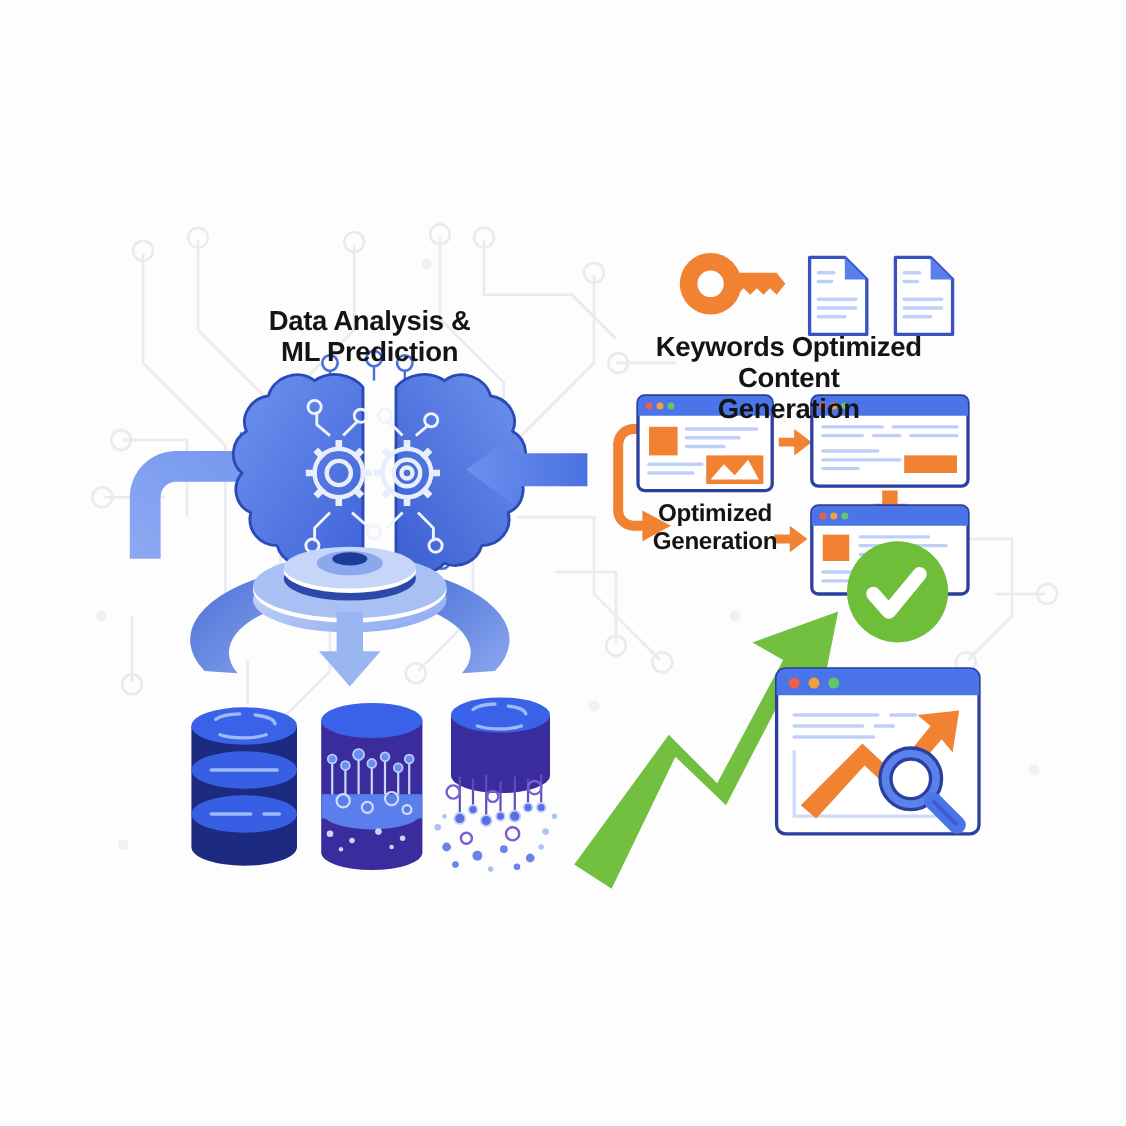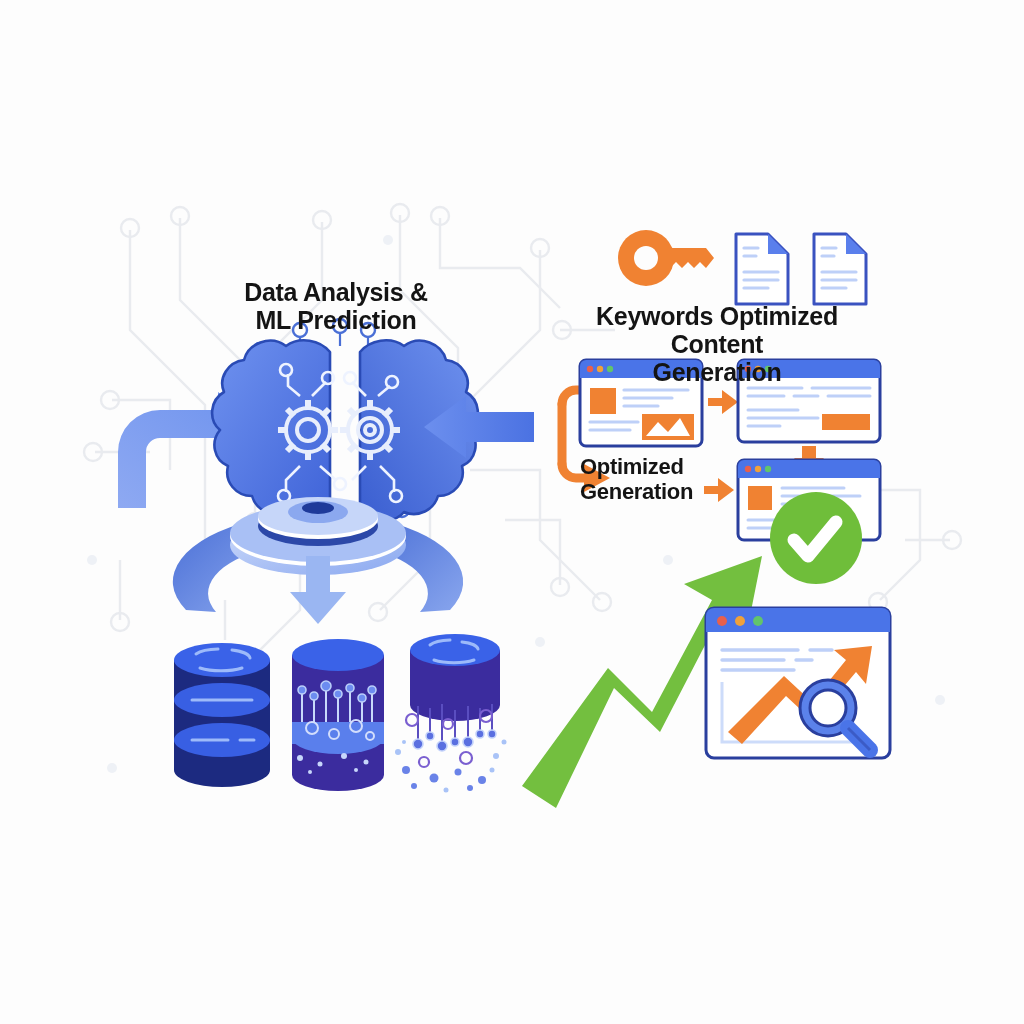--- a/index.html
+++ b/index.html
@@ -13,21 +13,21 @@
   .label {
     font-weight:bold;
     color:#141414;
     text-align:center;
     line-height:1.12;
     letter-spacing:-0.3px;
     white-space:pre-line;
   }
   .lbl-brain { left:236px; top:278px; width:200px; font-size:25px; }
   .lbl-keywords { left:552px; top:302px; width:330px; font-size:25px; }
-  .lbl-optgen { left:580px; top:455px; width:140px; font-size:22px; text-align:left; }
+  .lbl-optgen { left:580px; top:455px; width:140px; font-size:22px; text-align:center; }
   .lbl-rank { left:718px; top:770px; width:200px; font-size:25px; }
 
   svg.layer { position:absolute; left:0; top:0; width:1024px; height:1024px; }
   svg.layer.bg { z-index:0; }
   svg.layer.mid { z-index:1; }
   .label { z-index:5; position:absolute; }
 </style>
 </head>
 <body>
 

